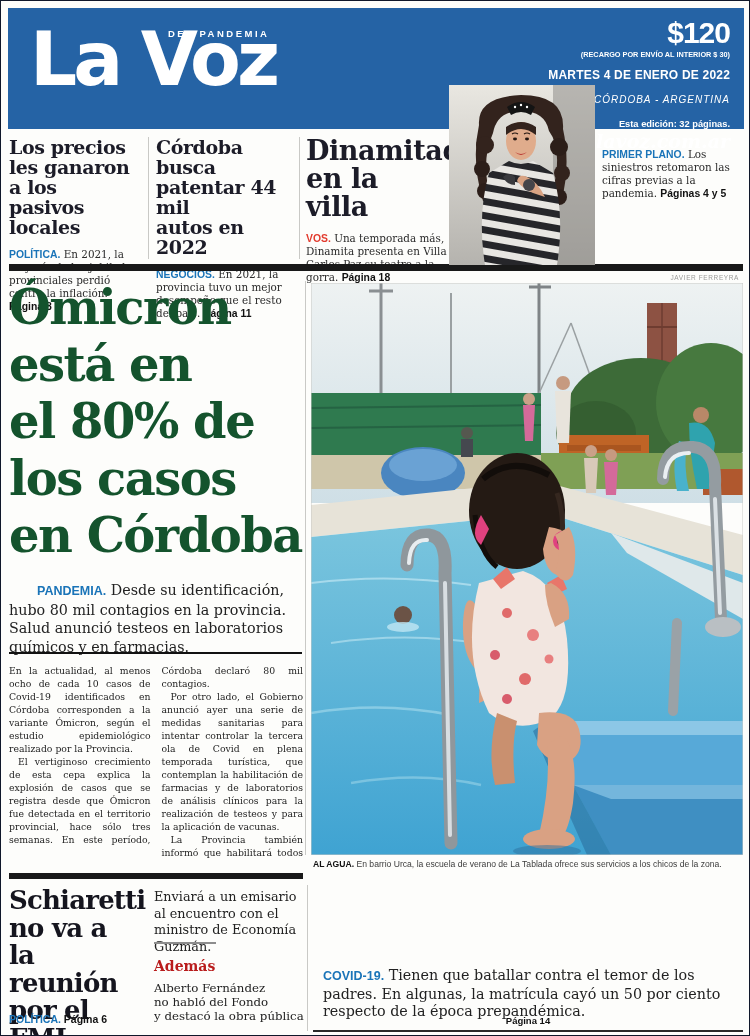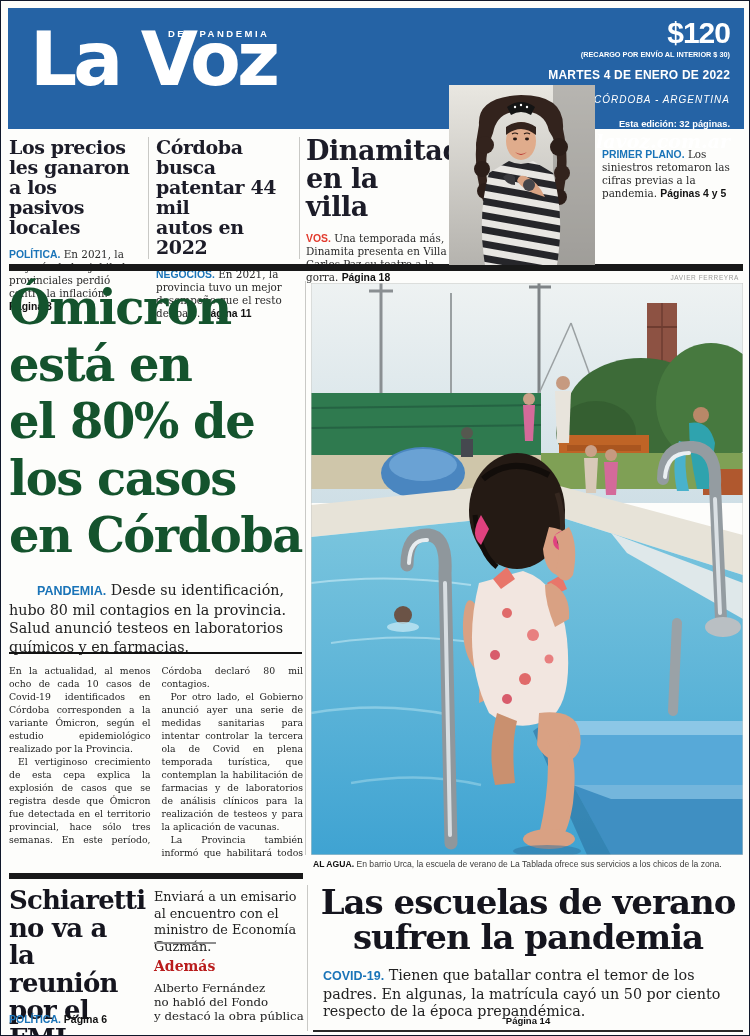--- a/index.html
+++ b/index.html
@@ -318,22 +318,20 @@
     <span class="kicker">POLÍTICA.</span>
     <span class="pageref">Página 6</span>
   </div>
   <div id="fmi-deck" class="abs">Enviará a un emisario al encuentro con el ministro de Economía Guzmán.</div>
   <div id="fmi-divider" class="abs"></div>
   <div id="fmi-more-label" class="abs">Además</div>
   <div id="fmi-more-text" class="abs prewrap">Alberto Fernández
 no habló del Fondo
 y destacó la obra pública</div>
 
-  <div id="schools-headline" class="abs prewrap">Las escuelas de verano
-sufren la pandemia</div>
   <div id="schools-deck" class="abs">
     <span class="kicker">COVID-19.</span>
     <span>Tienen que batallar contra el temor de los padres. En algunas, la matrícula cayó un 50 por ciento respecto de la época prepandémica.</span>
   </div>
   <div id="schools-pageref" class="abs pageref">Página 14</div>
   <div id="schools-rule" class="abs"></div>
 
 </div>
 
 </body></html>

